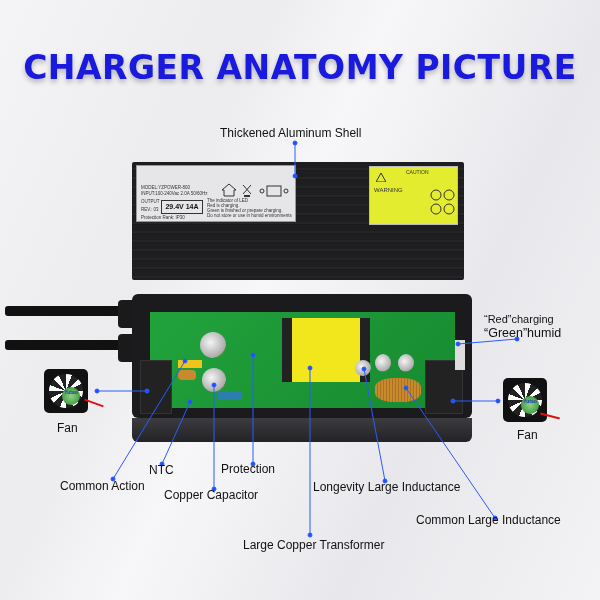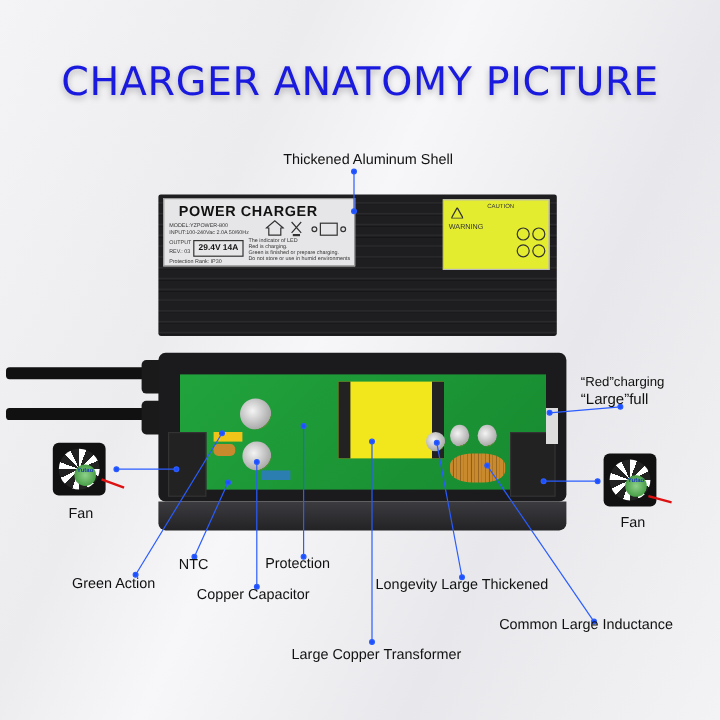--- a/index.html
+++ b/index.html
@@ -4,21 +4,21 @@
 <style>
   html, body { margin:0; padding:0; }
   body {
     width:600px; height:600px; overflow:hidden; position:relative;
     background: linear-gradient(115deg, #f4f4f6 0%, #ececef 30%, #f7f7f9 45%, #e8e8ec 70%, #f3f3f5 100%);
     font-family: "Liberation Sans", sans-serif;
   }
   .title {
     position:absolute; left:0; top:48px; width:600px; text-align:center;
     font-family: "DejaVu Sans", sans-serif; font-size:33px; letter-spacing:0.5px;
-    color:#1a1adf; text-shadow: 0 3px 5px rgba(0,0,0,0.25);
+    color:#1a1adf; text-shadow: 0 3px 5px rgba(0,0,0,0.25); font-weight: bold;
   }
   .label { position:absolute; font-size:12px; color:#111; white-space:nowrap; }
   svg.lines { position:absolute; left:0; top:0; }
   
   .shell {
     position:absolute; left:132px; top:162px; width:332px; height:118px;
     background: repeating-linear-gradient(180deg, #1e1e20 0px, #1e1e20 6px, #2b2b2e 7px, #151517 9px);
     border-radius:2px;
   }
   .nameplate {
@@ -70,21 +70,20 @@
   .led { position:absolute; left:455px; top:340px; width:10px; height:30px; background:#ddd; }
   .vent { position:absolute; background:#222; border:1px solid #333; }
 </style>
 </head>
 <body>
 
 <div class="title">CHARGER ANATOMY PICTURE</div>
 
 <div class="shell"></div>
 <div class="nameplate">
-  <div class="np-title">POWER CHARGER</div>
   <div class="np-small" style="left:4px;top:19px">MODEL:YZPOWER-800</div>
   <div class="np-small" style="left:4px;top:25px">INPUT:100-240Vac 2.0A 50/60Hz</div>
   <div class="np-small" style="left:4px;top:33px">OUTPUT</div>
   <div class="np-small" style="left:4px;top:41px">REV.: 03</div>
   <div class="np-box">29.4V 14A</div>
   <div class="np-small" style="left:70px;top:32px">The indicator of LED</div>
   <div class="np-small" style="left:70px;top:37px">Red is charging.</div>
   <div class="np-small" style="left:70px;top:42px">Green is finished or prepare charging.</div>
   <div class="np-small" style="left:70px;top:47px">Do not store or use in humid environments</div>
   <div class="np-small" style="left:4px;top:49px">Protection Rank: IP30</div>
@@ -181,24 +180,24 @@
       <circle cx="310" cy="535" r="2"></circle>
     <line x1="364" y1="369" x2="385" y2="481"></line>
       <circle cx="364" cy="369" r="2"></circle>
       <circle cx="385" cy="481" r="2"></circle>
     <line x1="406" y1="388" x2="495" y2="518"></line>
       <circle cx="406" cy="388" r="2"></circle>
       <circle cx="495" cy="518" r="2"></circle>
   </g>
 </svg>
 
-<div class="label" style="left:236px;top:126px">Thickened Aluminum Shell</div>
+<div class="label" style="left:220px;top:126px">Thickened Aluminum Shell</div>
 <div class="label" style="left:484px;top:313px;font-size:11px">“Red”charging</div>
-<div class="label" style="left:484px;top:326px;font-size:12.5px">“Large”full</div>
+<div class="label" style="left:484px;top:326px;font-size:12.5px">“Green”humid</div>
 <div class="label" style="left:57px;top:421px">Fan</div>
 <div class="label" style="left:517px;top:428px">Fan</div>
-<div class="label" style="left:60px;top:479px">Green Action</div>
+<div class="label" style="left:60px;top:479px">Common Action</div>
 <div class="label" style="left:149px;top:463px">NTC</div>
 <div class="label" style="left:164px;top:488px">Copper Capacitor</div>
 <div class="label" style="left:221px;top:462px">Protection</div>
 <div class="label" style="left:243px;top:538px">Large Copper Transformer</div>
-<div class="label" style="left:313px;top:480px">Longevity Large Thickened</div>
+<div class="label" style="left:313px;top:480px">Longevity Large Inductance</div>
 <div class="label" style="left:416px;top:513px">Common Large Inductance</div>
 
 </body></html>

